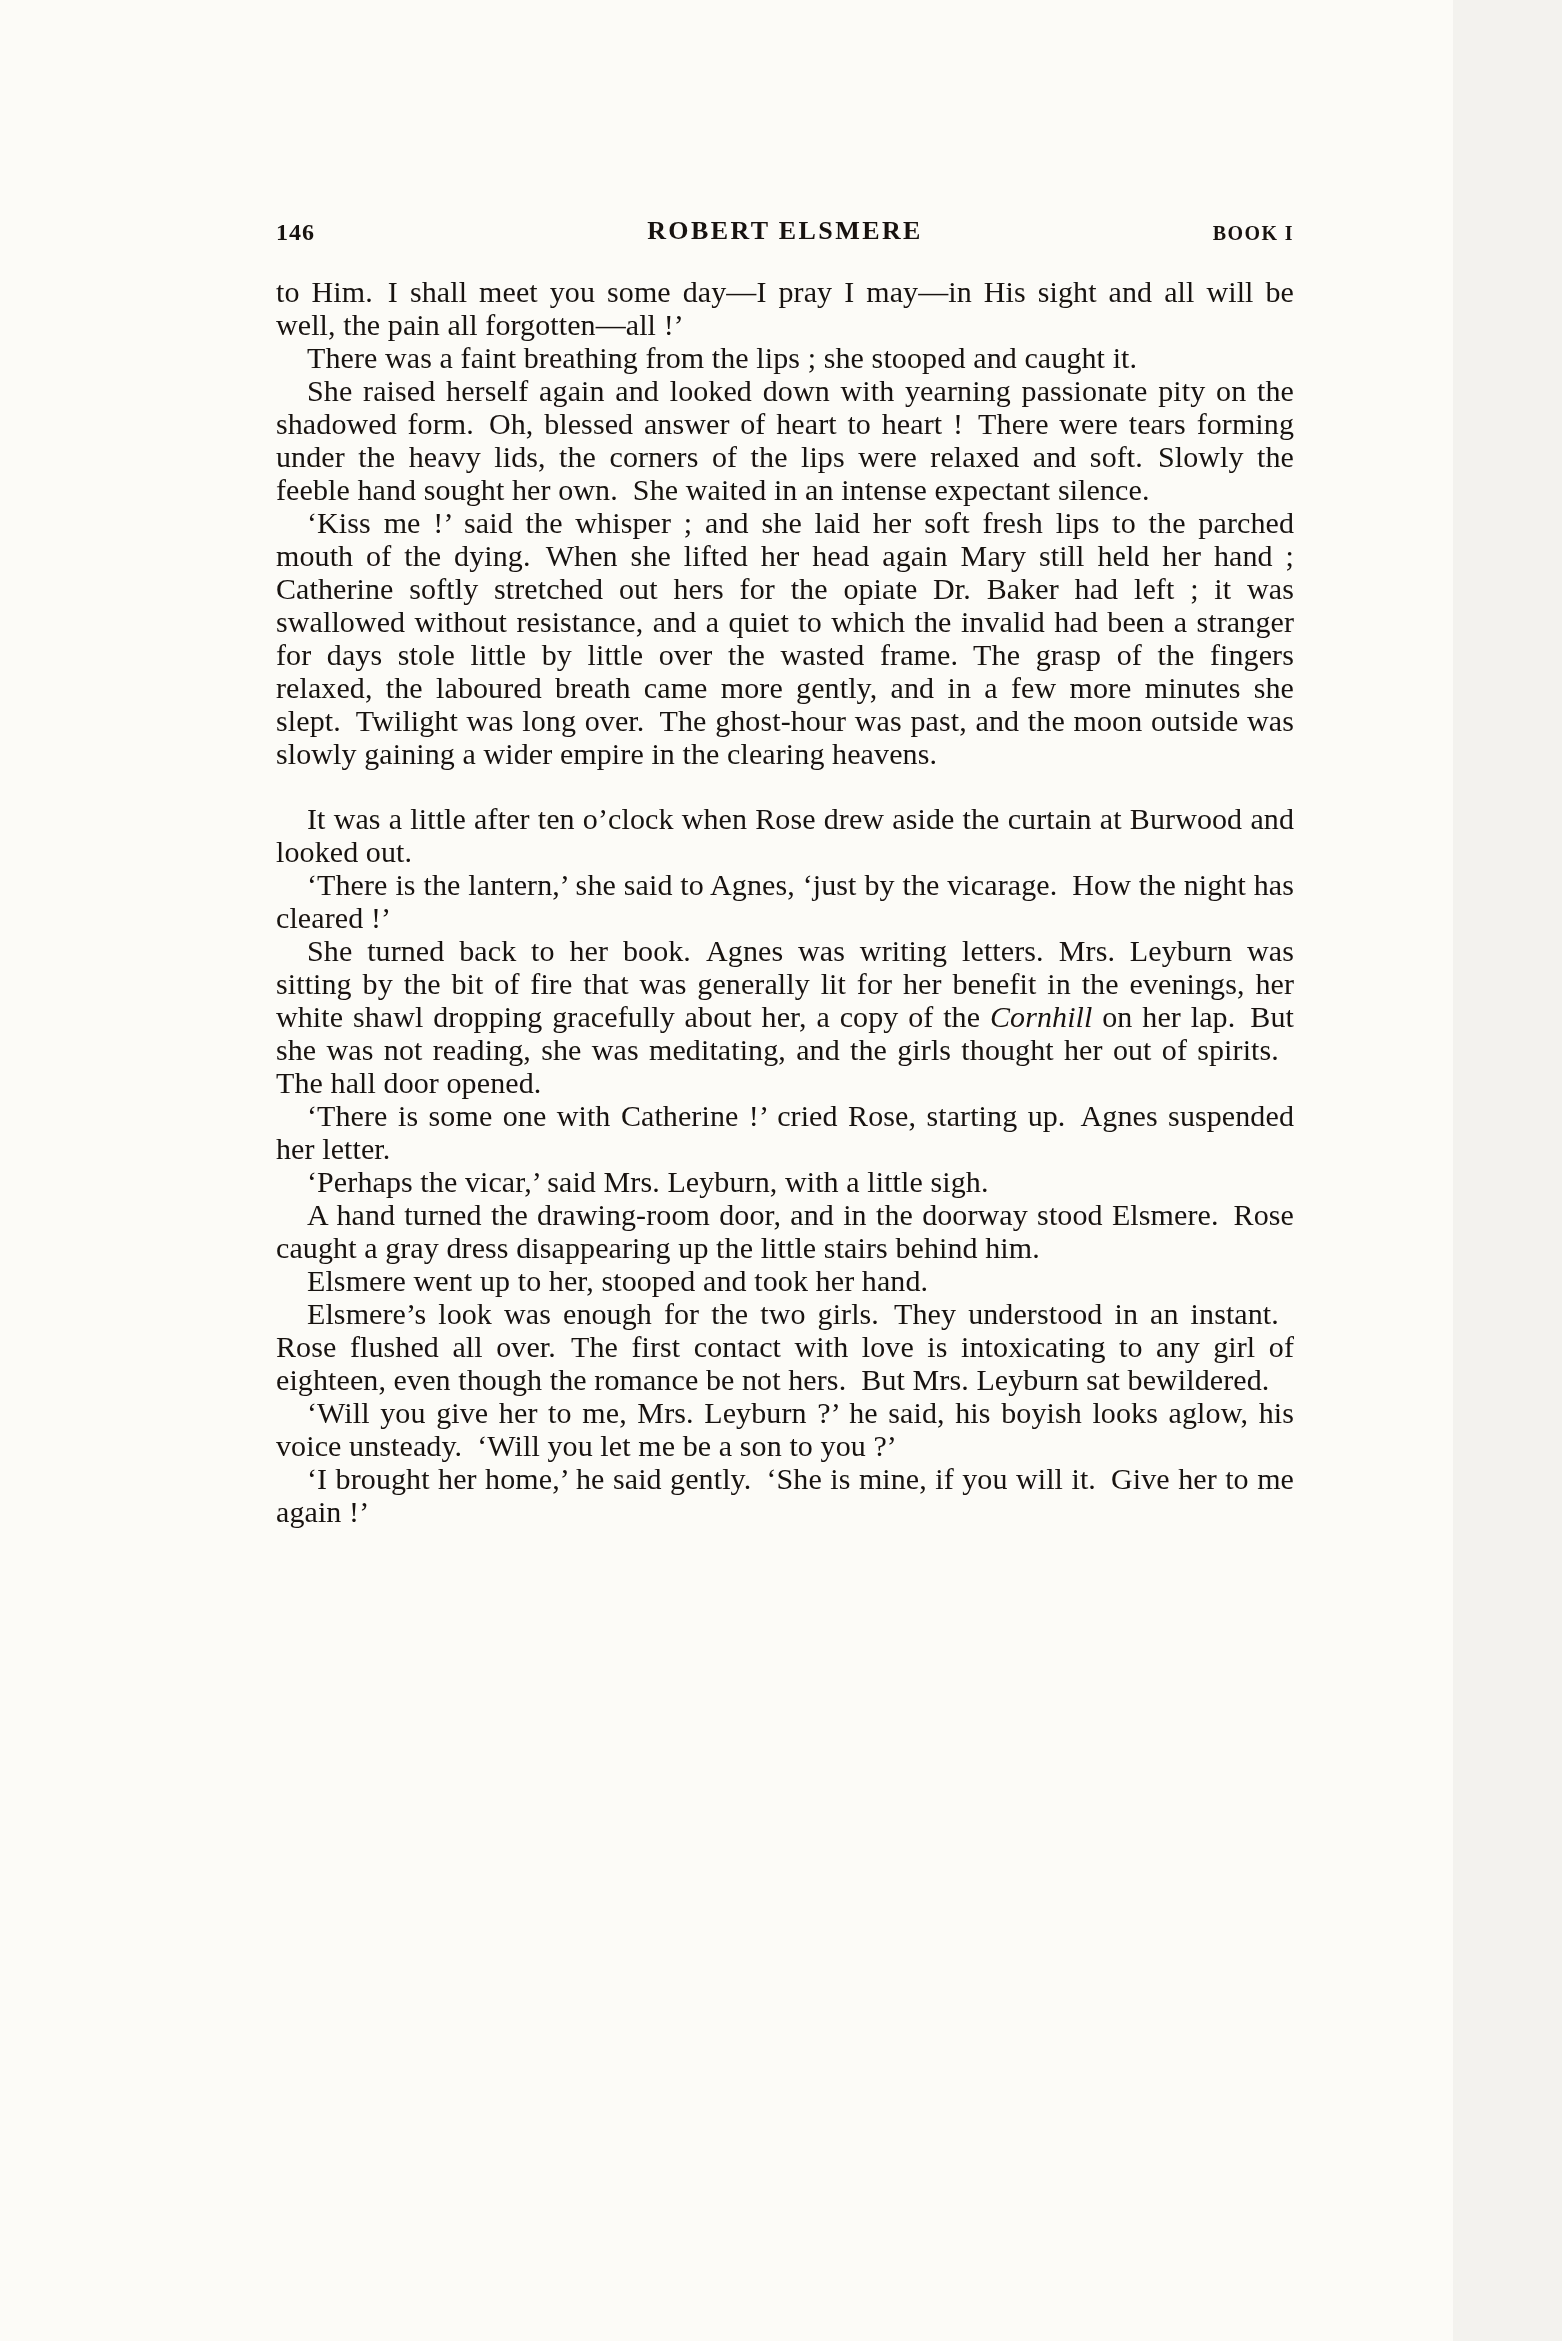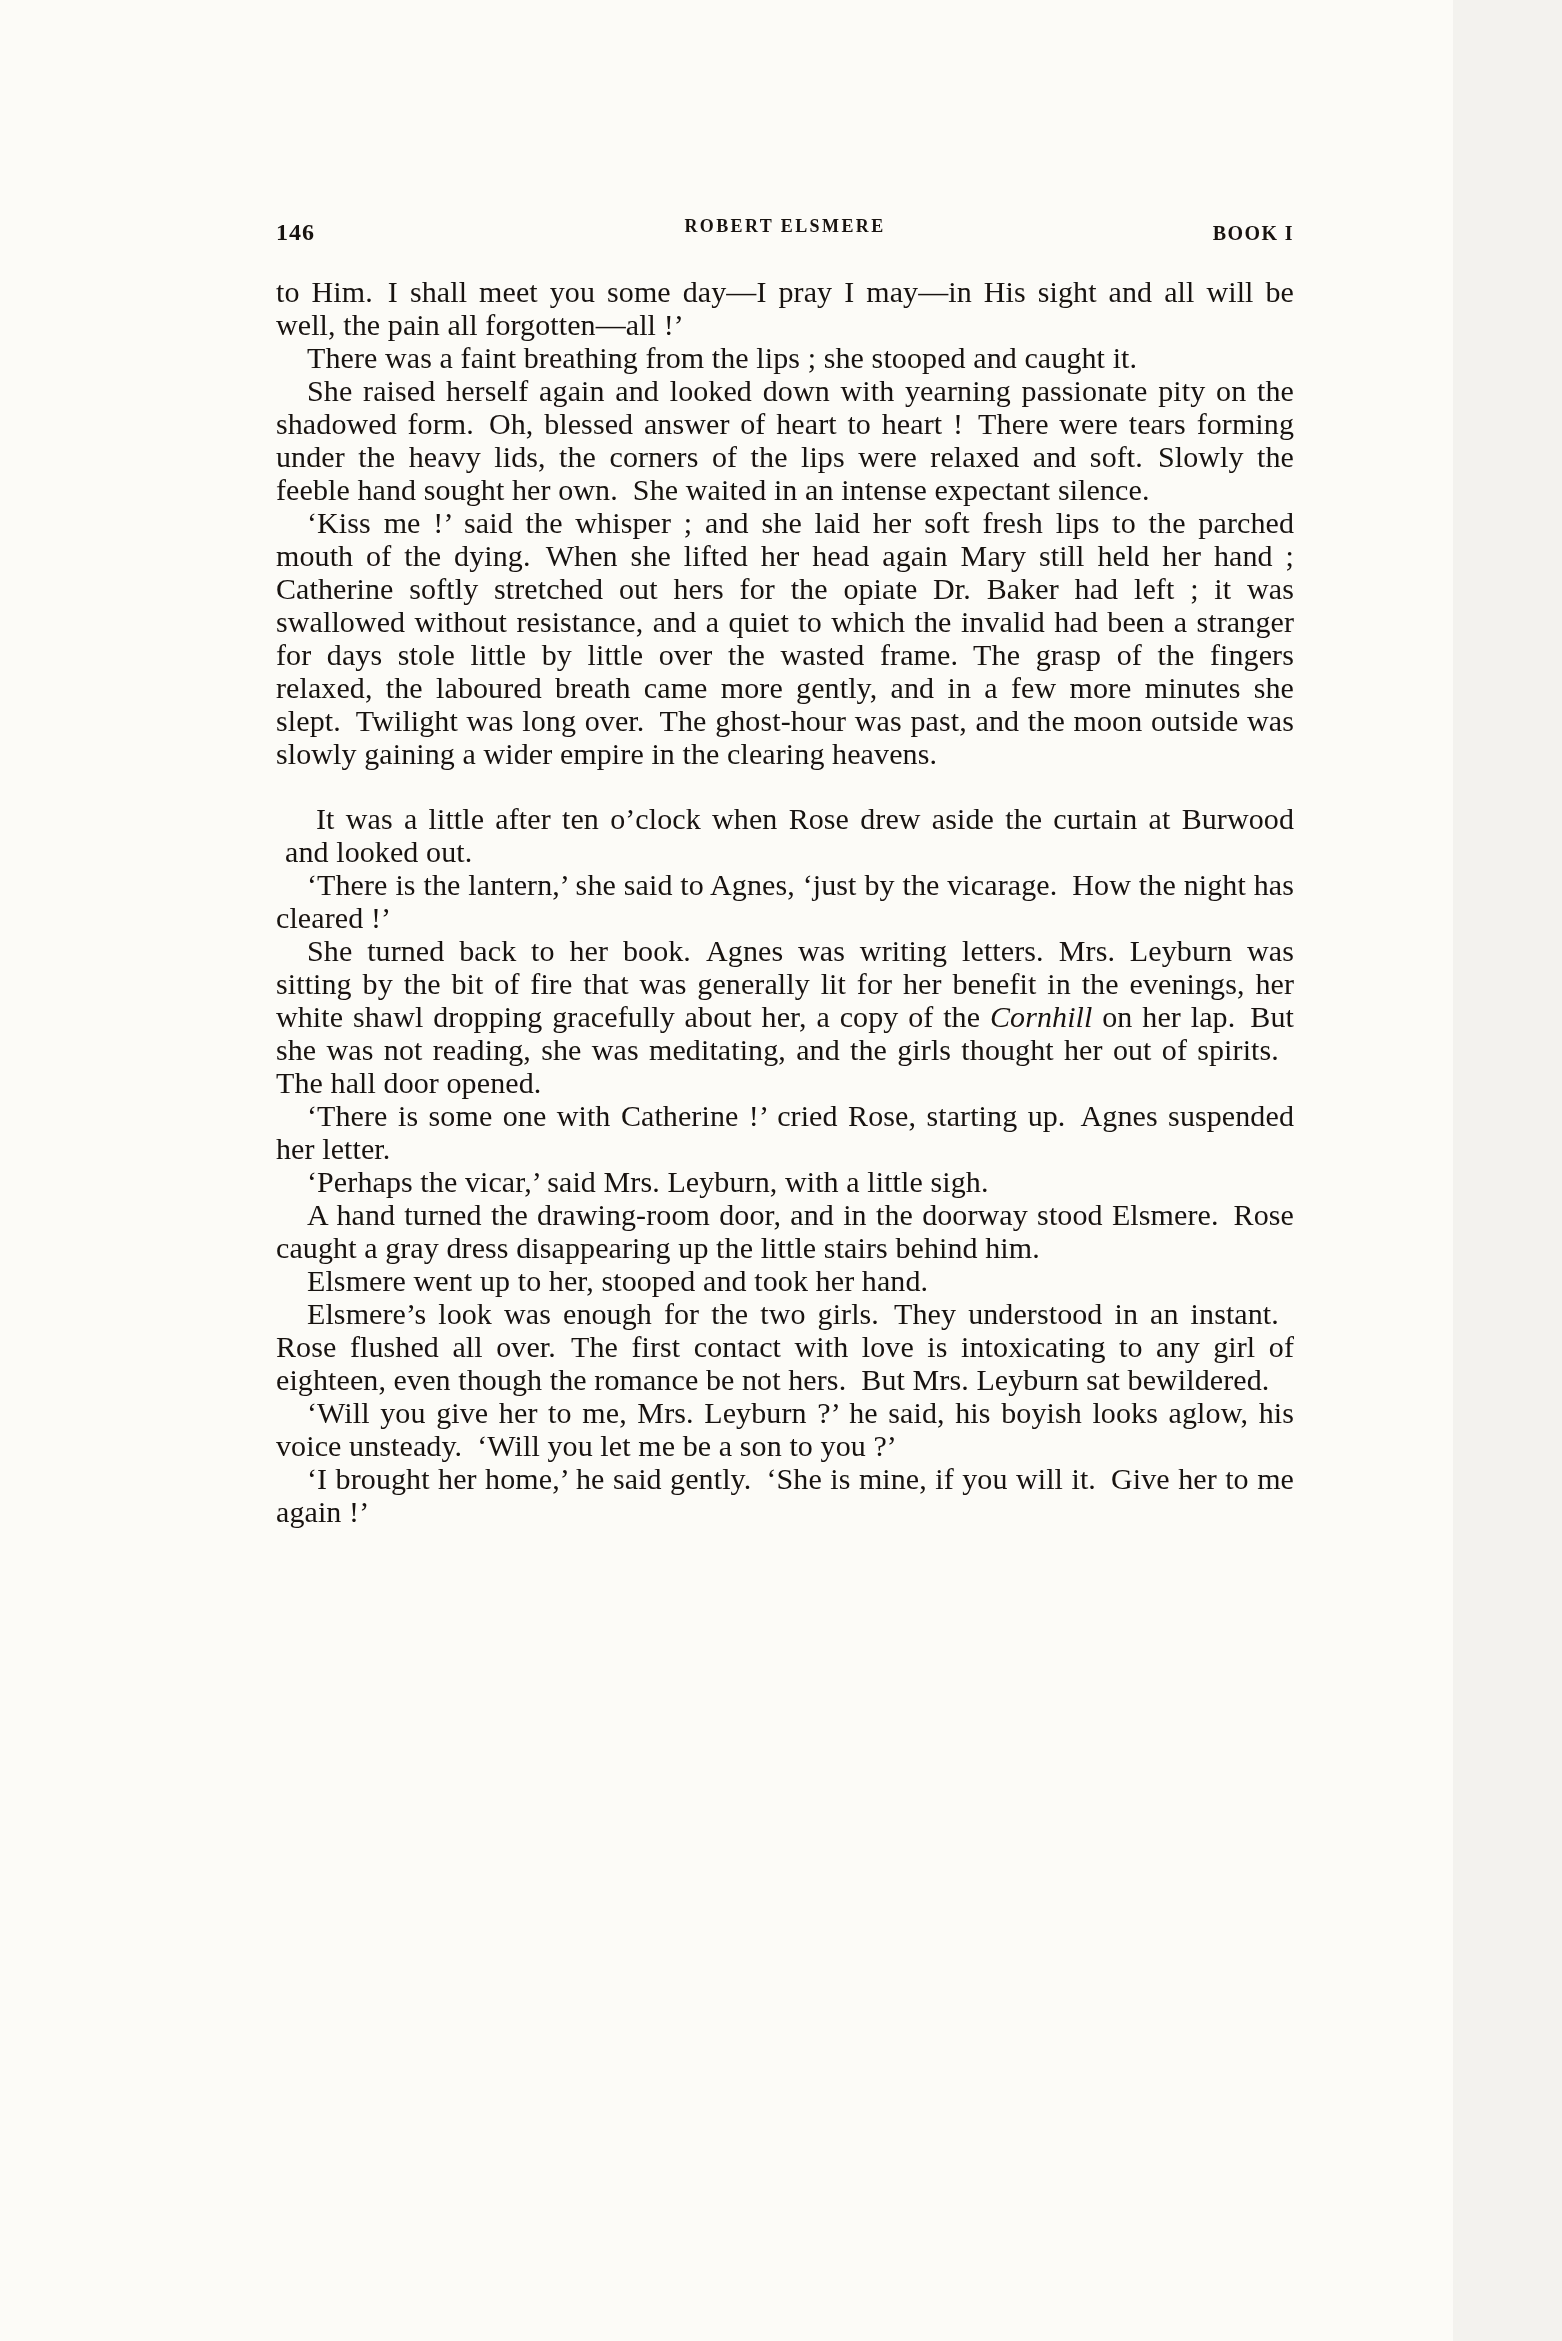--- a/index.html
+++ b/index.html
@@ -31,21 +31,21 @@
     position: absolute;
     left: 0;
     top: 2.9px;
     font-size: 24px;
     font-weight: bold;
     letter-spacing: 1px;
   }
   .running-title {
     display: block;
     text-align: center;
-    font-size: 18px;
+    font-size: 26px;
     font-weight: bold;
     letter-spacing: 2.4px;
   }
   .section-label {
     position: absolute;
     right: 0;
     top: 5.8px;
     font-size: 20px;
     font-weight: bold;
     letter-spacing: 1.4px;
@@ -62,21 +62,20 @@
   }
   p.para {
     margin: 0;
     padding: 0;
   }
   p.indent {
     text-indent: 31px;
   }
   p.section-break {
     margin-top: 32px;
-    margin-left: 9px;
   }
   .italic {
     font-style: italic;
   }
 </style>
 </head>
 <body>
 
 <div class="page">
   <div class="header">

